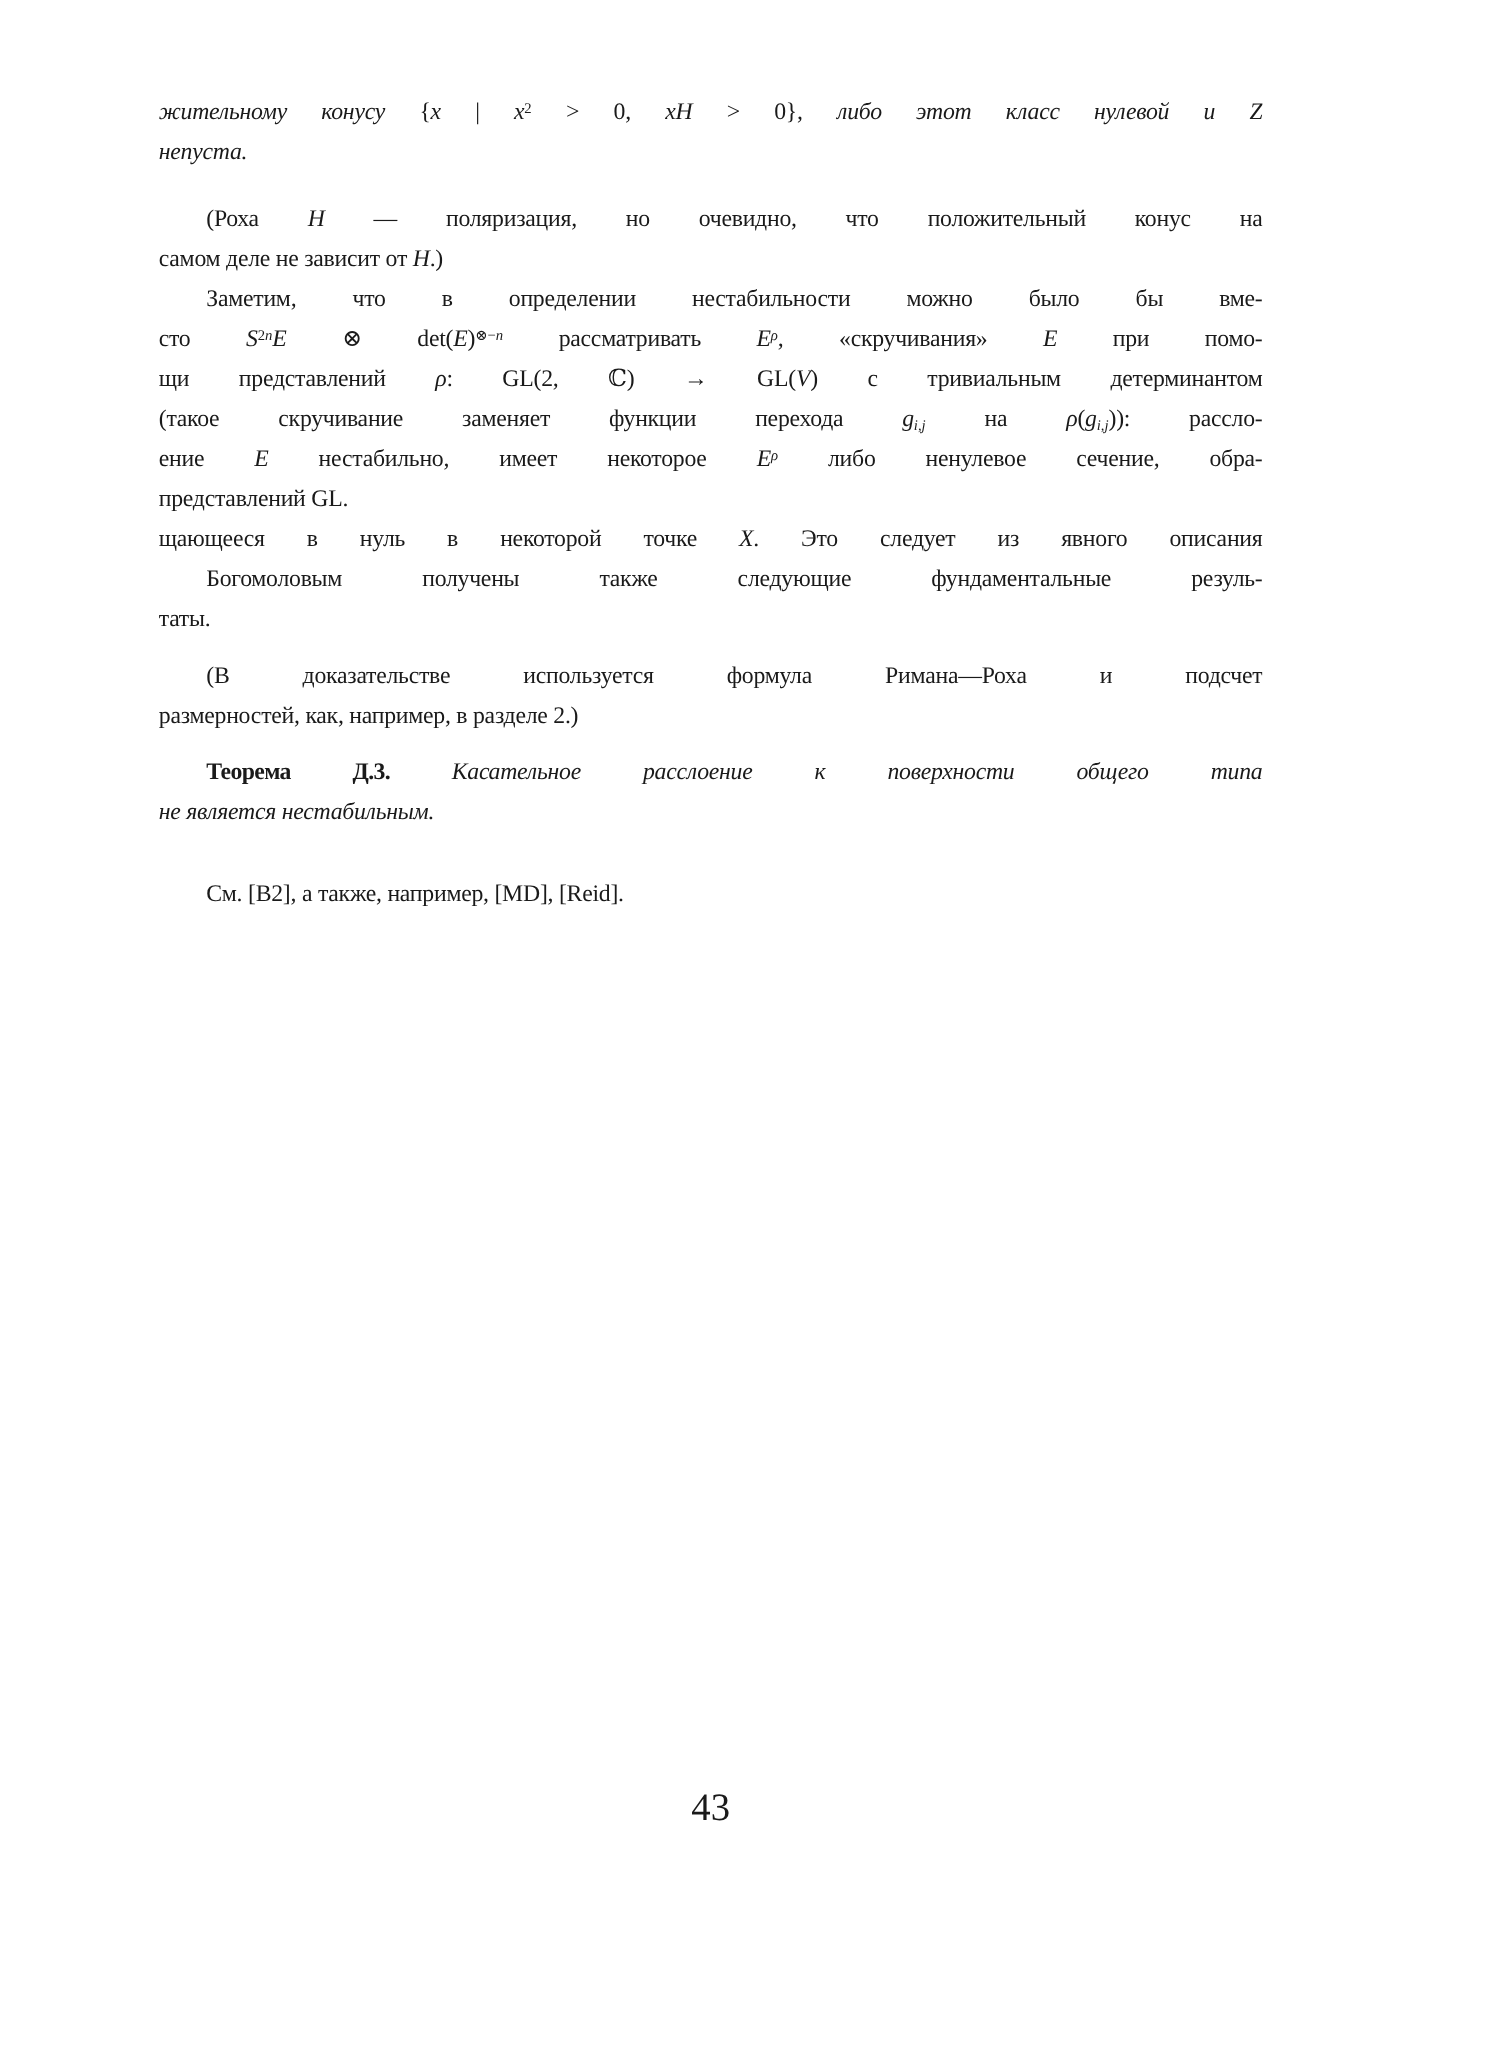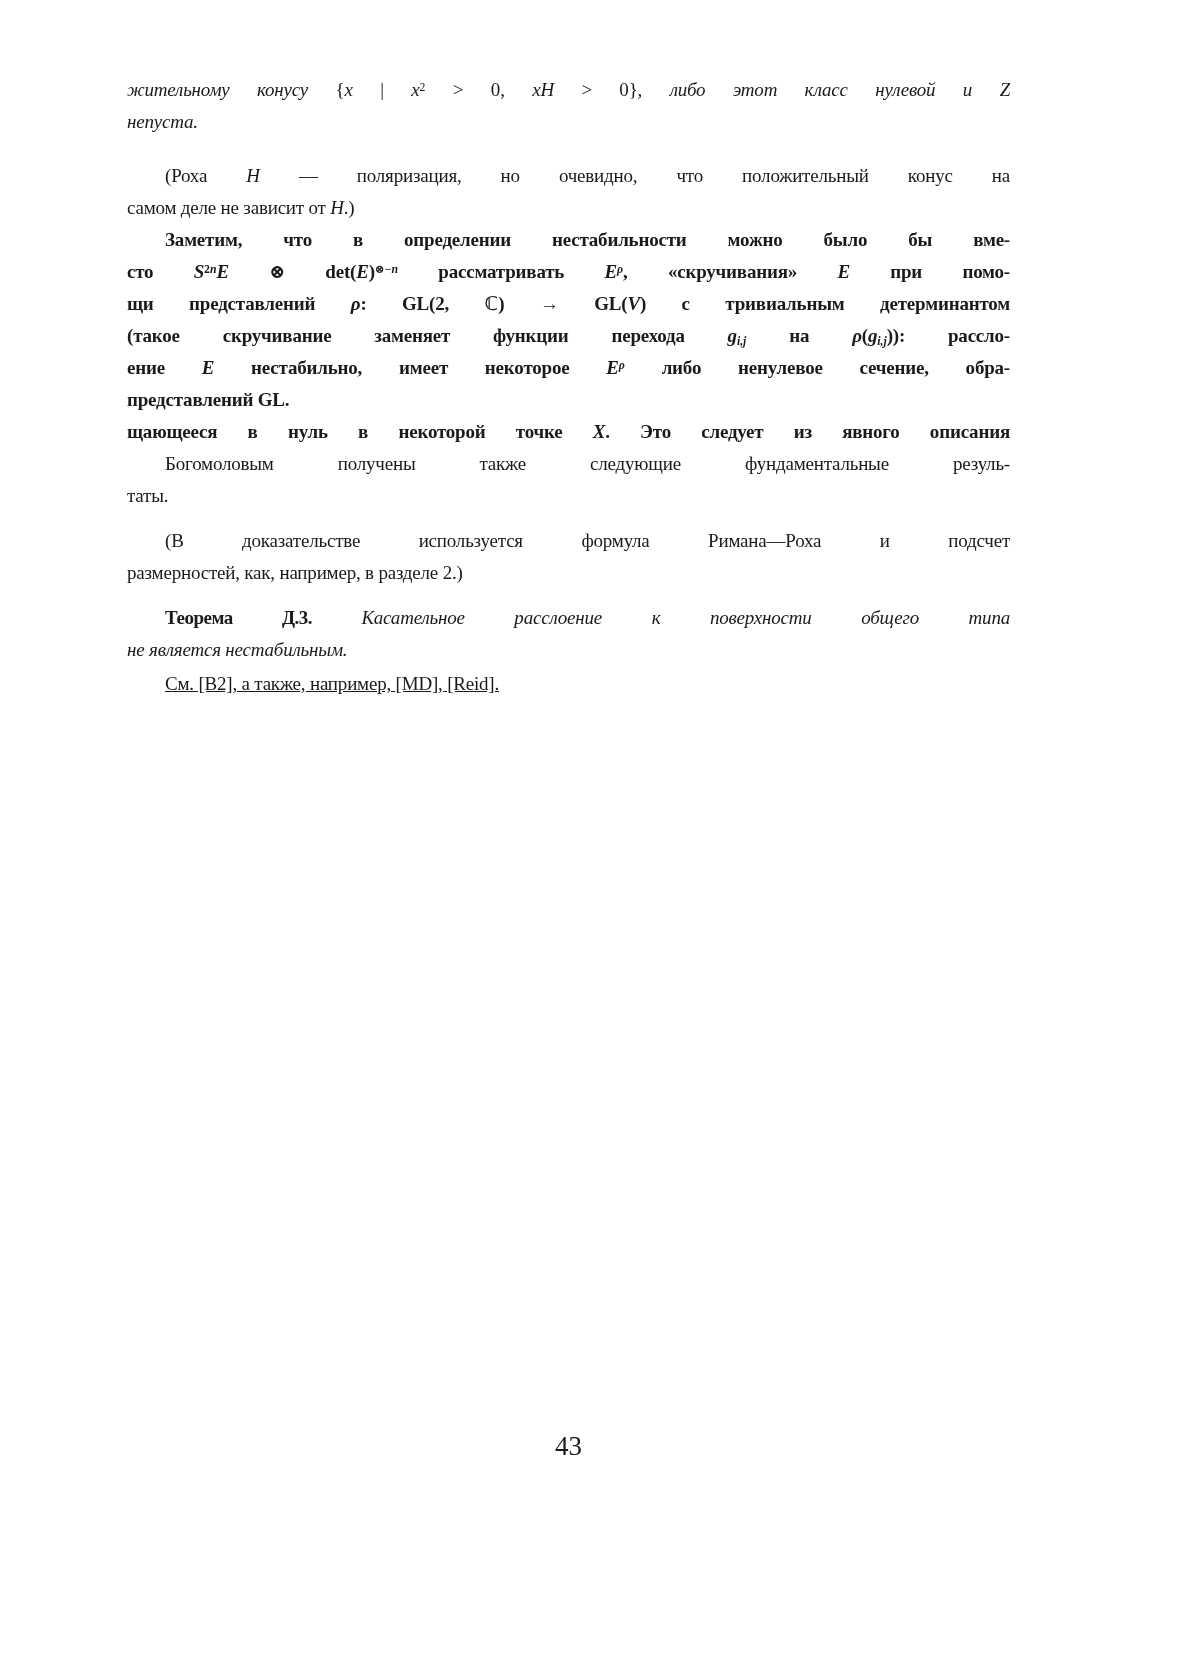--- a/index.html
+++ b/index.html
@@ -44,58 +44,58 @@
   sup { top: -0.45em; }
   sub { top: 0.22em; }
   
   sub + sup { margin-left: -0.55em; }
   .folio {
     position: absolute;
     left: 127px;
     width: 883px;
     top: 1430px;
     text-align: center;
-    font-size: 27px;
+    font-size: 31px;
     line-height: 32px;
   }
 </style>
 </head>
 <body style="background: rgb(255, 255, 255); color: rgb(26, 26, 26);">
 
 <div class="page">
   <main class="text-column">
     <div id="blocks">
         <div class="block" style="margin-top: 0px;">
           <div class="line just"><span class="s-it">жительному конусу </span><span class="s-rm">{</span><span class="s-it">x</span><span class="s-rm"> | </span><span class="s-it">x</span><sup class="s-rm">2</sup><span class="s-rm"> &gt; 0, </span><span class="s-it">xH</span><span class="s-rm"> &gt; 0}, </span><span class="s-it">либо этот класс нулевой и </span><span class="s-it">Z</span></div>
           <div class="line"><span class="s-it">непуста.</span></div>
         </div>
         <div class="block" style="margin-top: 22px;">
           <div class="line just ind"><span class="s-rm">(Роха </span><span class="s-it">H</span><span class="s-rm"> — поляризация, но очевидно, что положительный конус на</span></div>
           <div class="line"><span class="s-rm">самом деле не зависит от </span><span class="s-it">H</span><span class="s-rm">.)</span></div>
         </div>
-        <div class="block" style="margin-top: 0px; font-weight: bold;">
+        <div class="block" style="margin-top: 0px;">
           <div class="line just ind"><span class="s-rm">Заметим, что в определении нестабильности можно было бы вме-</span></div>
           <div class="line just"><span class="s-rm">сто </span><span class="s-it">S</span><sup class="s-rm">2</sup><sup class="s-it">n</sup><span class="s-it">E</span><span class="s-rm"> ⊗ det(</span><span class="s-it">E</span><span class="s-rm">)</span><sup class="s-rm">⊗−</sup><sup class="s-it">n</sup><span class="s-rm"> рассматривать </span><span class="s-it">E</span><sup class="s-it">ρ</sup><span class="s-rm">, «скручивания» </span><span class="s-it">E</span><span class="s-rm"> при помо-</span></div>
           <div class="line just"><span class="s-rm">щи представлений </span><span class="s-it">ρ</span><span class="s-rm">: GL(2, ℂ) → GL(</span><span class="s-it">V</span><span class="s-rm">) с тривиальным детерминантом</span></div>
           <div class="line just"><span class="s-rm">(такое скручивание заменяет функции перехода </span><span class="s-it">g</span><sub class="s-it">i,j</sub><span class="s-rm"> на </span><span class="s-it">ρ</span><span class="s-rm">(</span><span class="s-it">g</span><sub class="s-it">i,j</sub><span class="s-rm">)): рассло-</span></div>
           <div class="line just"><span class="s-rm">ение </span><span class="s-it">E</span><span class="s-rm"> нестабильно, имеет некоторое </span><span class="s-it">E</span><sup class="s-it">ρ</sup><span class="s-rm"> либо ненулевое сечение, обра-</span></div>
           <div class="line"><span class="s-rm">представлений GL.</span></div>
           <div class="line just"><span class="s-rm">щающееся в нуль в некоторой точке </span><span class="s-it">X</span><span class="s-rm">. Это следует из явного описания</span></div>
         </div>
         <div class="block" style="margin-top: 0px;">
           <div class="line just ind"><span class="s-rm">Богомоловым получены также следующие фундаментальные резуль-</span></div>
           <div class="line"><span class="s-rm">таты.</span></div>
         </div>
         <div class="block" style="margin-top: 13px;">
           <div class="line just ind"><span class="s-rm">(В доказательстве используется формула Римана—Роха и подсчет</span></div>
           <div class="line"><span class="s-rm">размерностей, как, например, в разделе 2.)</span></div>
         </div>
         <div class="block" style="margin-top: 13px;">
           <div class="line just ind"><span class="s-bf">Теорема Д.3. </span><span class="s-it">Касательное расслоение к поверхности общего типа</span></div>
           <div class="line"><span class="s-it">не является нестабильным.</span></div>
         </div>
-        <div class="block" style="margin-top: 2px; text-decoration: underline;">
+        <div class="block" style="margin-top: 34px;">
           <div class="line ind"><span class="s-rm">См. [B2], а также, например, [MD], [Reid].</span></div>
         </div>
       </div>
   </main>
   <div class="folio">43</div>
 </div>
 
 </body></html>

